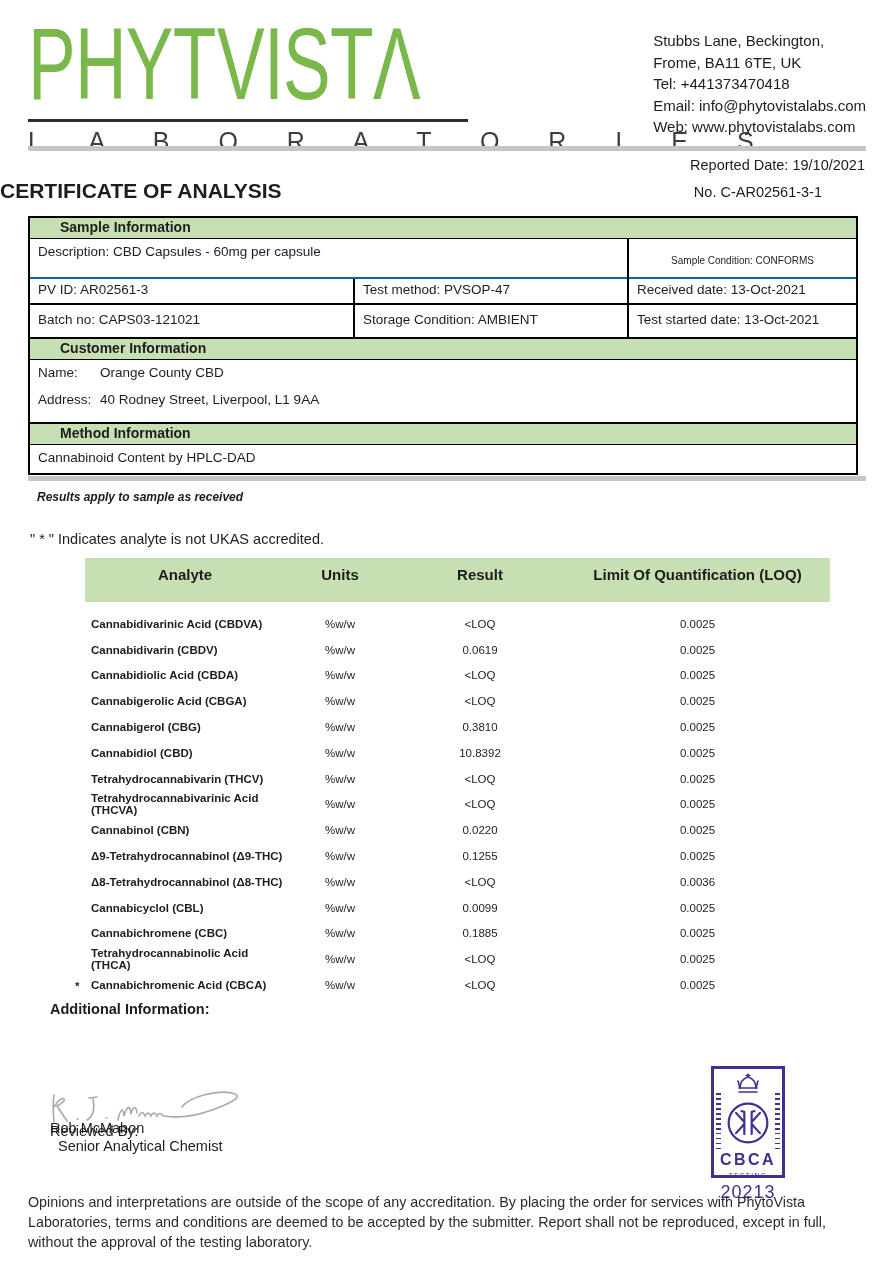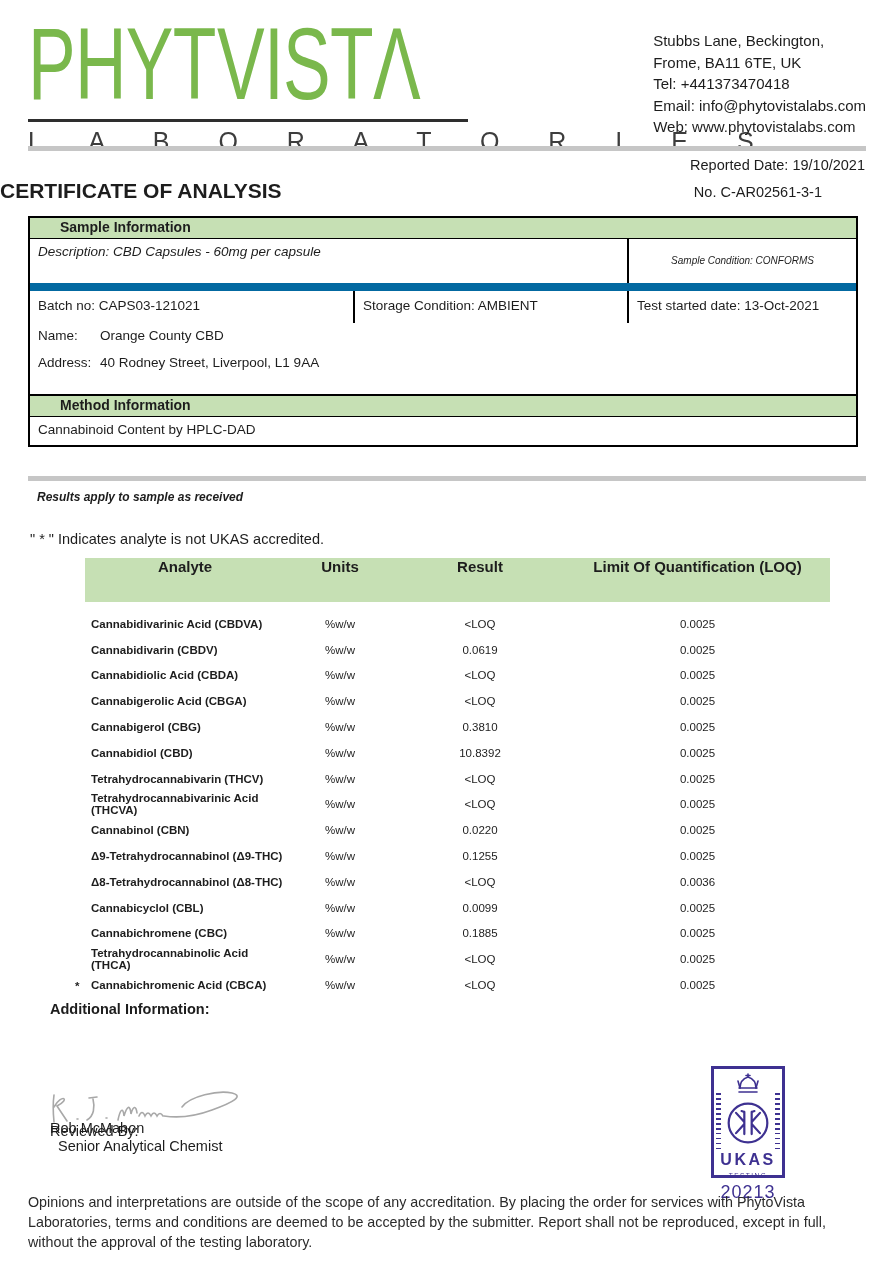--- a/index.html
+++ b/index.html
@@ -28,42 +28,42 @@
   .reported-date { position:absolute; right:29px; top:157px; font-size:14.5px; }
   .coa-title { position:absolute; left:0; top:179px; width:820px; text-align:left;
                font-size:21px; font-weight:bold; }
   .report-no { position:absolute; right:72px; top:184px; font-size:14.5px; }
 
   
   .info-table { position:absolute; left:28px; top:216px; width:830px; border:2px solid #000; background:#fff; }
   .sec-bar { background:#c6e0b4; font-weight:bold; font-size:14px;
              padding:1px 8px 3px 30px; border-bottom:1px solid #000; }
   .sec-bar.mid { border-top:2px solid #000; }
-  .row-desc { display:grid; grid-template-columns:599px 1fr; border-bottom:8px solid #0369a1; height:52px;font-style:italic; }
+  .row-desc { display:grid; grid-template-columns:599px 1fr; border-bottom:2px solid #0369a1; height:40px; }
   .row-desc .cell-l { padding:5px 8px; font-size:13.5px; border-right:2px solid #000; }
   .row-desc .cell-r { padding:16px 10px; font-size:10px;text-align:center; }
   .row-three { display:grid; grid-template-columns:325px 274px 1fr; font-size:13.5px; }
   .row-three.pvid { border-bottom:2px solid #000; }
   .row-three > div { padding:3px 8px 6px; }
   .row-three.batch > div { padding:7px 8px 10px; }
   .row-three > div:nth-child(1), .row-three > div:nth-child(2) { border-right:2px solid #000; }
-  .cust-block { padding:5px 8px 24px; font-size:13.5px; }
+  .cust-block { padding:5px 8px 15px; font-size:13.5px; }
   .cust-line { display:flex; }
   .cust-line .lbl { width:62px; }
   .cust-line.addr { margin-top:12px; }
   .method-row { padding:5px 8px 8px; font-size:13.5px; }
 
   
   .results-note { position:absolute; left:37px; top:490px; font-size:12px; font-style:italic; font-weight:bold; }
   .accred-note { position:absolute; left:30px; top:531px; font-size:14.5px; }
 
   
   .results-table { position:absolute; left:85px; top:558px; width:745px; }
   .res-header { display:grid; grid-template-columns:200px 110px 170px 1fr;
-                background:#c6e0b4; height:44px; font-weight:bold; font-size:15px; }
+                background:#c6e0b4; height:44px; padding-top:8px; font-weight:bold; font-size:15px; }
   .res-header > div { text-align:center; }
   .res-body { margin-top:9px; }
   .res-row { display:grid; grid-template-columns:200px 110px 170px 1fr; height:25.8px; align-items:center; }
   .res-cell { font-size:11.5px; text-align:center; }
   .c-analyte { text-align:left; padding-left:6px; font-weight:bold; position:relative; }
   .ast { position:absolute; left:-10px; top:1px; font-weight:bold; }
 
   
   .additional-info { position:absolute; left:50px; top:1001px; font-size:14.5px; font-weight:bold; }
   .reviewed-by { position:absolute; left:50px; top:1123px; font-size:14.5px; }
@@ -119,25 +119,31 @@
   <div class="reported-date">Reported Date: 19/10/2021</div>
   <div class="coa-title">CERTIFICATE OF ANALYSIS</div>
   <div class="report-no">No. C-AR02561-3-1</div>
 
   <div class="info-table">
     <div class="sec-bar">Sample Information</div>
     <div class="row-desc">
       <div class="cell-l">Description: CBD Capsules - 60mg per capsule</div>
       <div class="cell-r">Sample Condition: CONFORMS</div>
     </div>
+    <div class="row-three pvid">
+      <div>PV ID: AR02561-3</div>
+      <div>Test method: PVSOP-47</div>
+      <div>Received date: 13-Oct-2021</div>
+    </div>
     <div class="row-three batch">
       <div>Batch no: CAPS03-121021</div>
       <div>Storage Condition: AMBIENT</div>
       <div>Test started date: 13-Oct-2021</div>
     </div>
+    <div class="sec-bar mid">Customer Information</div>
     <div class="cust-block">
       <div class="cust-line">
         <span class="lbl">Name:</span>
         <span>Orange County CBD</span>
       </div>
       <div class="cust-line addr">
         <span class="lbl">Address:</span>
         <span>40 Rodney Street, Liverpool, L1 9AA</span>
       </div>
     </div>
@@ -281,21 +287,21 @@
           <path d="M14,4 V1 M12,2.5 h4"></path>
         </g>
       </svg>
       <svg width="46" height="46" viewBox="-25 -25 50 50" style="margin-top:1px;">
         <g fill="none" stroke="#3e3191" stroke-width="2.4" stroke-linecap="round">
           <circle cx="0" cy="0" r="21"></circle>
           <path d="M-4,-12 L-4,12 M-4,-1 L-13,-11 M-4,1 L-13,11 M-4,-12 l-3,-1"></path>
           <path d="M4,-12 L4,12 M4,-1 L13,-11 M4,1 L13,11 M4,-12 l3,-1"></path>
         </g>
       </svg>
-      <div class="ukas-name">UKAS</div>
+      <div class="ukas-name">CBCA</div>
       <div class="ukas-type">TESTING</div>
     </div>
     <div class="ukas-number">20213</div>
   </div>
 
   <p class="footer-text">Opinions and interpretations are outside of the scope of any accreditation. By placing the order for services with PhytoVista Laboratories, terms and conditions are deemed to be accepted by the submitter. Report shall not be reproduced, except in full, without the approval of the testing laboratory.</p>
 
 </div>
 
 </body></html>

